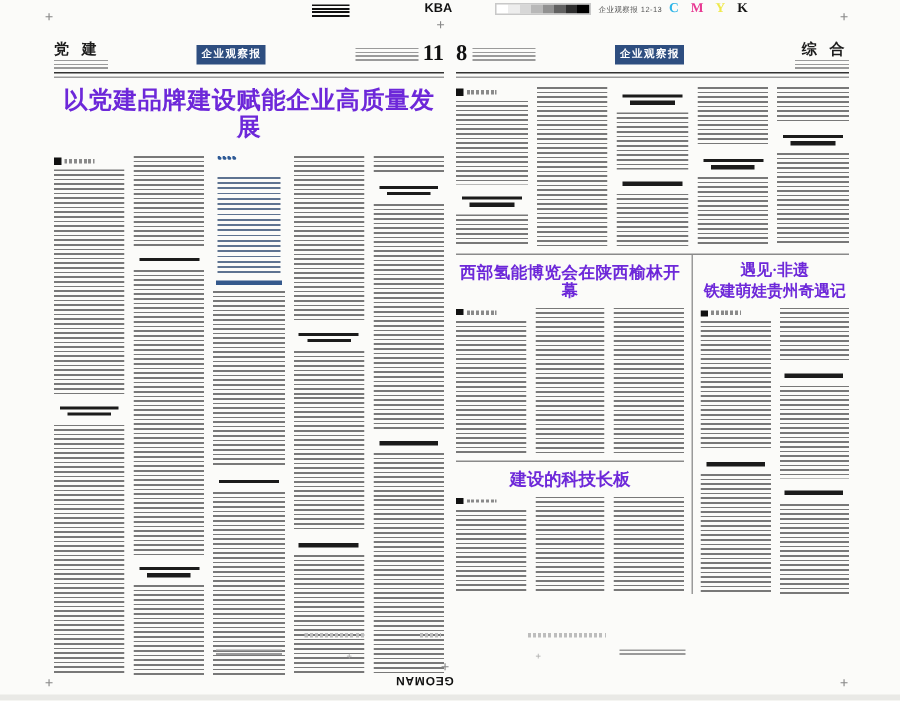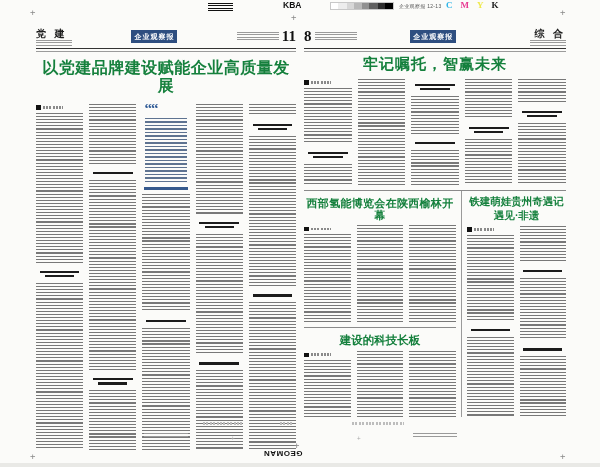--- a/index.html
+++ b/index.html
@@ -27,21 +27,21 @@
   .phead{display:flex;justify-content:space-between;align-items:flex-start;height:16px;}
   .secwrap{display:flex;flex-direction:column;gap:1.5px;}
   .seclabel{font-size:10px;font-weight:bold;letter-spacing:3px;color:#1d1d1d;
         font-family:"Liberation Serif",serif;line-height:8px;white-space:nowrap;}
   .mini{background:repeating-linear-gradient(to bottom,#9a9a9a 0 0.9px,transparent 0.9px 2.5px);}
   .masthead{width:46px;height:13px;background:#2e4e80;color:#fff;font-size:7px;font-weight:bold;
         text-align:center;line-height:13px;letter-spacing:1px;white-space:nowrap;overflow:hidden;}
   .pgnumwrap{display:flex;align-items:flex-start;gap:3px;}
   .pagenum{font-size:15px;font-weight:bold;font-family:"Liberation Serif",serif;color:#101010;line-height:13px;}
   .hrule{height:2px;border-top:1.2px solid #333;border-bottom:0.8px solid #9b9b9b;margin-top:2px;}
-  .hl{text-align:center;font-family:"Liberation Serif",serif;font-weight:bold;color:#15803d;line-height:1.12;}
+  .hl{text-align:center;font-family:"Liberation Serif",serif;font-weight:bold;color:#6d28d9;line-height:1.12;}
   .hl-left{margin-top:7px;font-size:16px;letter-spacing:0.5px;}
   .hl-r1{margin-top:4px;font-size:15px;letter-spacing:1px;}
   .hl-r2{margin-top:2px;font-size:14px;letter-spacing:0.3px;}
   
   .cols{display:flex;gap:6px;}
   .col{flex:1;display:flex;flex-direction:column;overflow:hidden;min-width:0;}
   .ft{background:repeating-linear-gradient(to bottom,#787878 0 1.1px,transparent 1.1px 3.1px);
       margin-bottom:3px;flex-shrink:0;}
   .fill{flex:1;margin-bottom:0;}
   .subhead{margin:3px 0 4px;flex-shrink:0;}
@@ -180,21 +180,20 @@
         <div class="mini" style="width:42px;height:9px;margin-top:2px;"></div>
       </div>
       <div class="masthead">企业观察报</div>
       <div class="secwrap" style="align-items:flex-end;margin-left:20px;">
         <div class="seclabel">综 合</div>
         <div class="mini" style="width:36px;height:6px;"></div>
       </div>
     </div>
     <div class="hrule"></div>
 
-    <div class="hl hl-r1">牢记嘱托，智赢未来</div>
 
     <div class="cols rtopcols">
       <div class="col">
           <div class="byline">
             <span class="sq"></span>
             <span class="bl"></span>
           </div>
           <div class="ft" style="height: 56px;"></div>
           <div class="subhead">
             <div class="shl" style="width: 84%;"></div>
@@ -269,22 +268,22 @@
           <div class="col">
               <div class="ft fill"></div>
             </div>
           <div class="col">
               <div class="ft fill"></div>
             </div>
         </div>
       </div>
       <div class="lowright">
         <div class="hl h-fy">
+          <div>遇见·非遗</div>
           <div>铁建萌娃贵州奇遇记</div>
-          <div>遇见·非遗</div>
         </div>
         <div class="cols fycols">
           <div class="col">
               <div class="byline">
                 <span class="sq"></span>
                 <span class="bl"></span>
               </div>
               <div class="ft" style="height: 86px;"></div>
               <div class="subhead">
                 <div class="shl" style="width: 84%;"></div>

